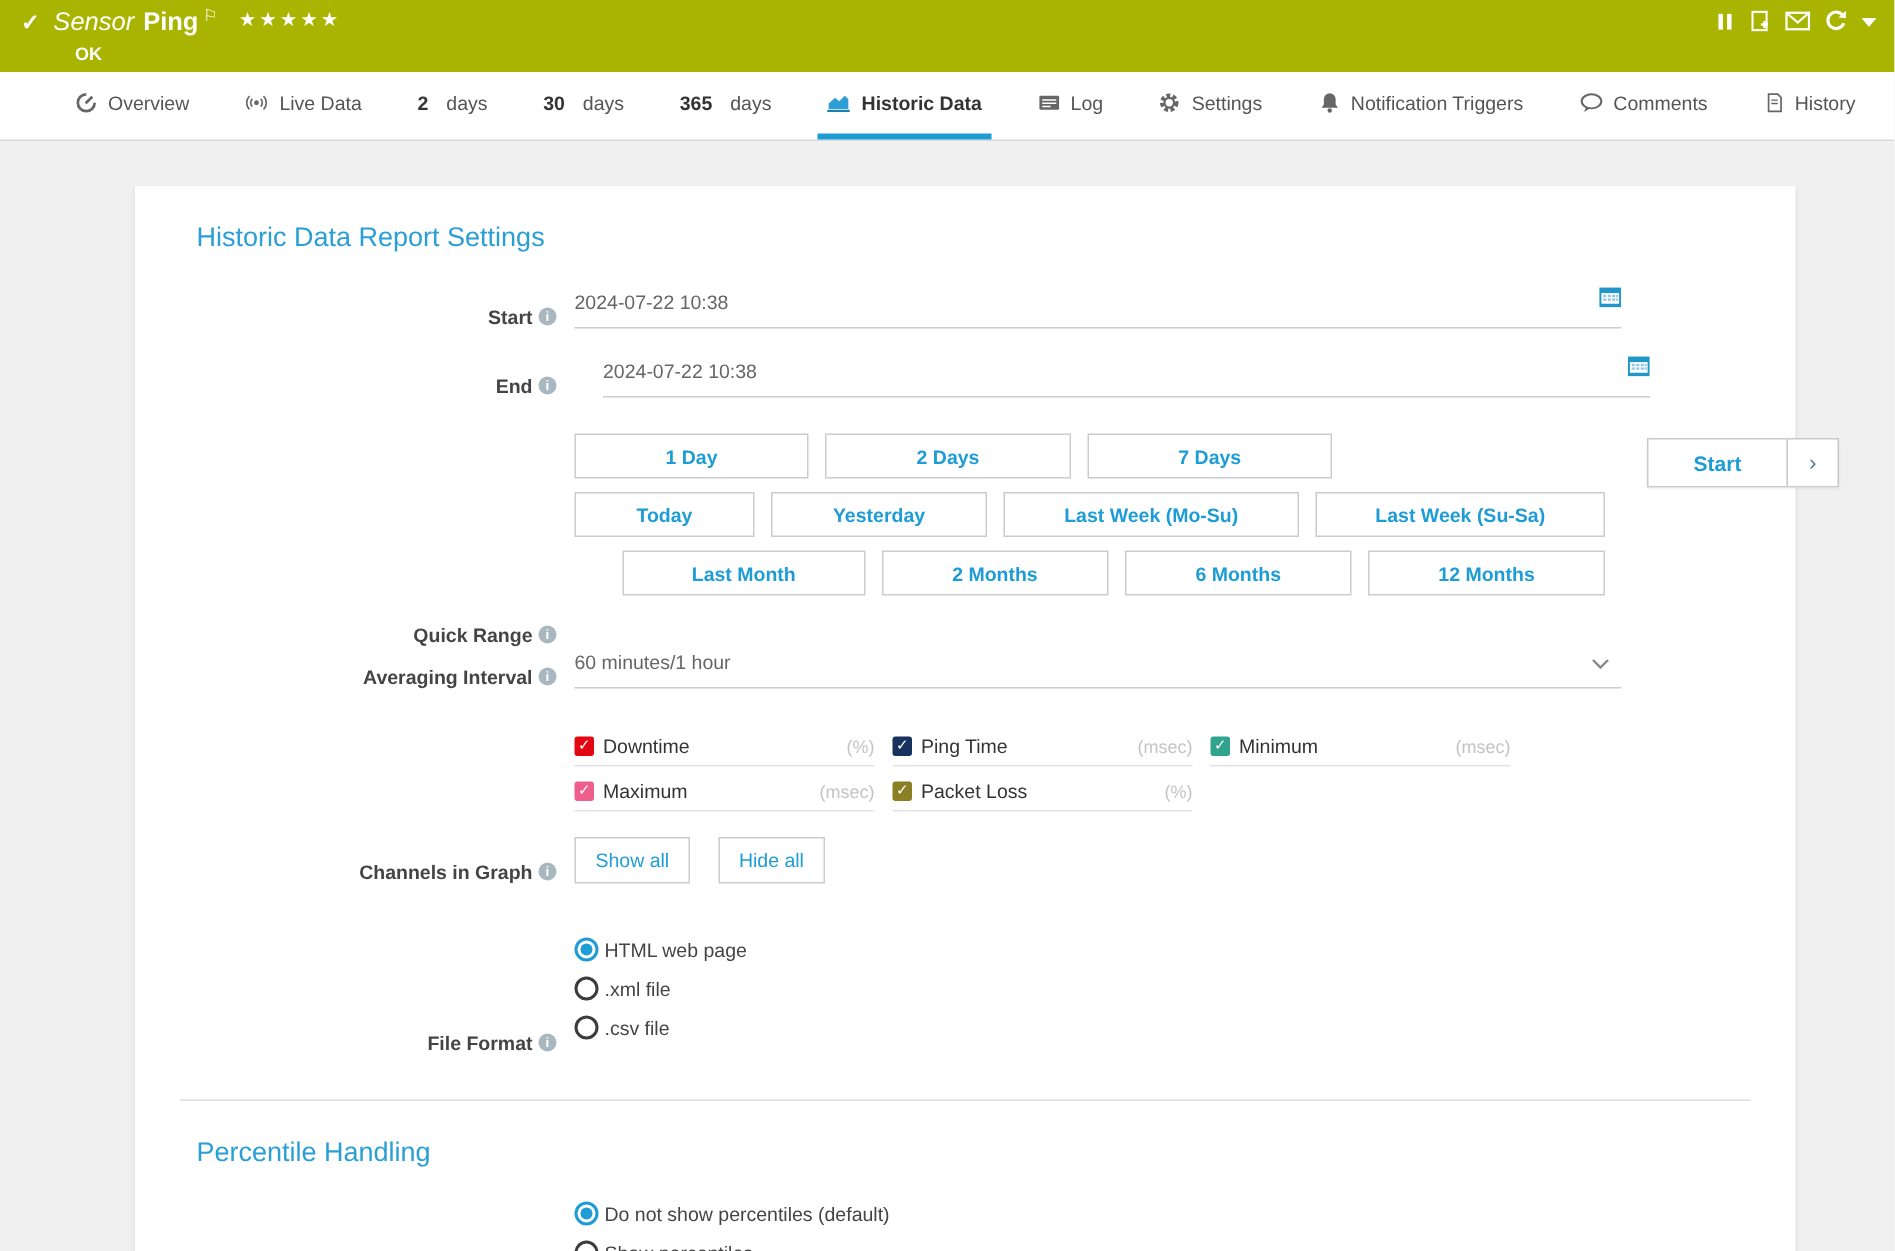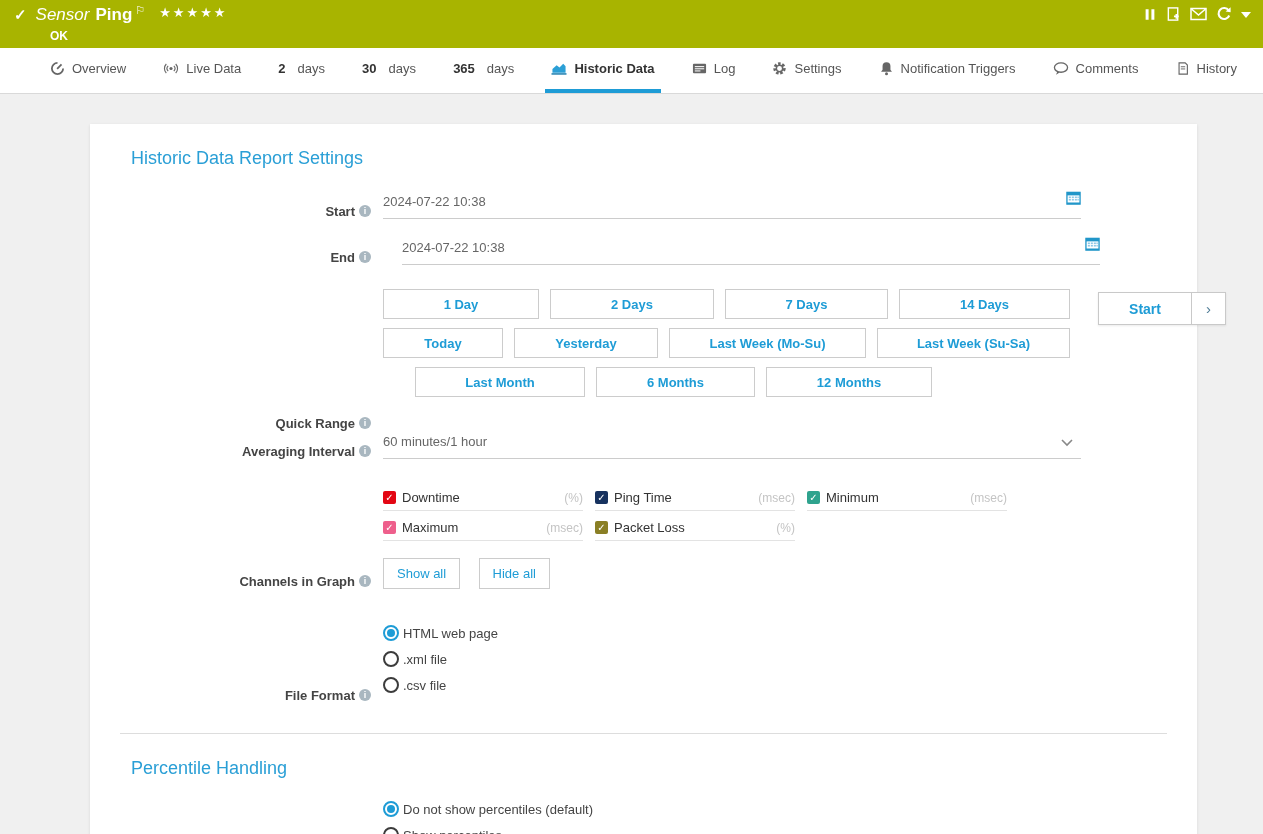--- a/index.html
+++ b/index.html
@@ -245,30 +245,30 @@
       </div>
     </div>
 
     <div class="frow" style="margin-bottom:0;">
       <div class="flabel"><span>Quick Range</span><span class="info-dot">i</span></div>
       <div class="fctrl">
         <div class="q-row">
           <div class="qbtn w1">1 Day</div>
           <div class="qbtn w2">2 Days</div>
           <div class="qbtn w3">7 Days</div>
-          <div class="qbtn w4">14 Days</div>
         </div>
         <div class="q-row">
           <div class="qbtn w5">Today</div>
           <div class="qbtn w6">Yesterday</div>
           <div class="qbtn w7">Last Week (Mo-Su)</div>
           <div class="qbtn w8">Last Week (Su-Sa)</div>
         </div>
         <div class="q-row qr-last">
           <div class="qbtn w9">Last Month</div>
+          <div class="qbtn w10">2 Months</div>
           <div class="qbtn w11">6 Months</div>
           <div class="qbtn w12">12 Months</div>
         </div>
       </div>
     </div>
 
     <div class="frow avg-row">
       <div class="flabel"><span>Averaging Interval</span><span class="info-dot">i</span></div>
       <div class="fctrl">
         <div class="uline">

